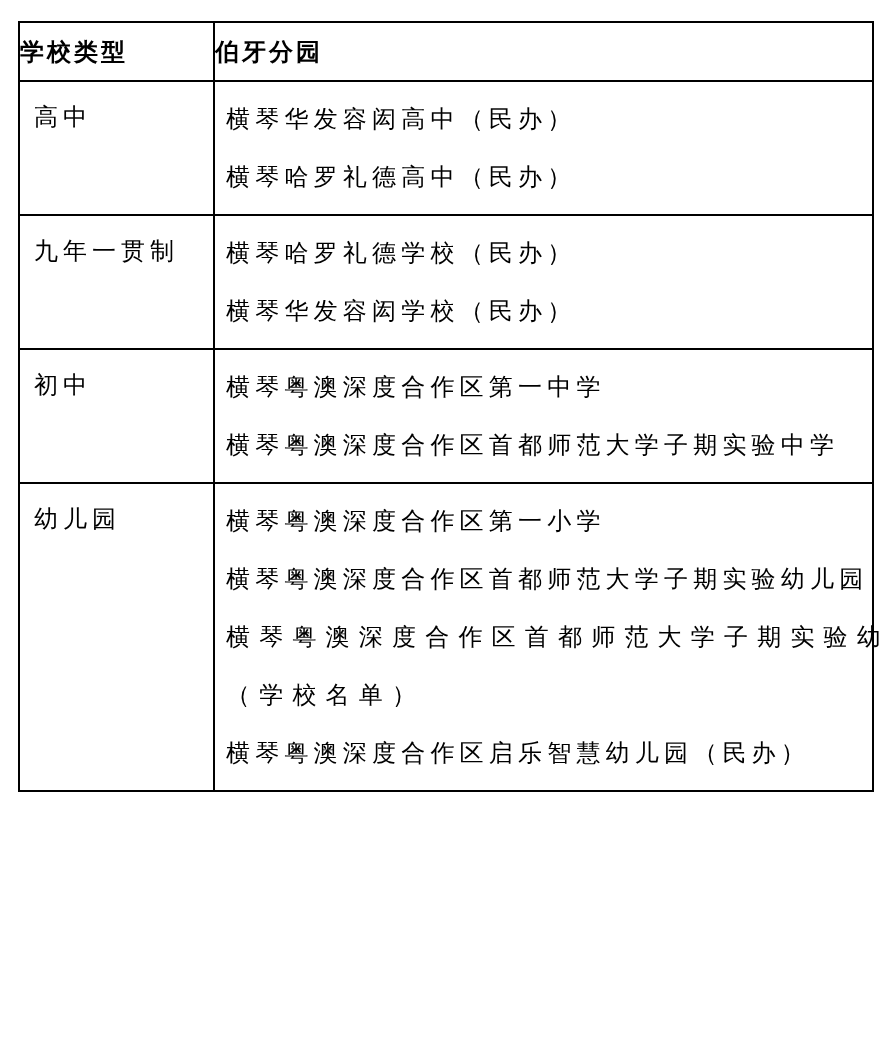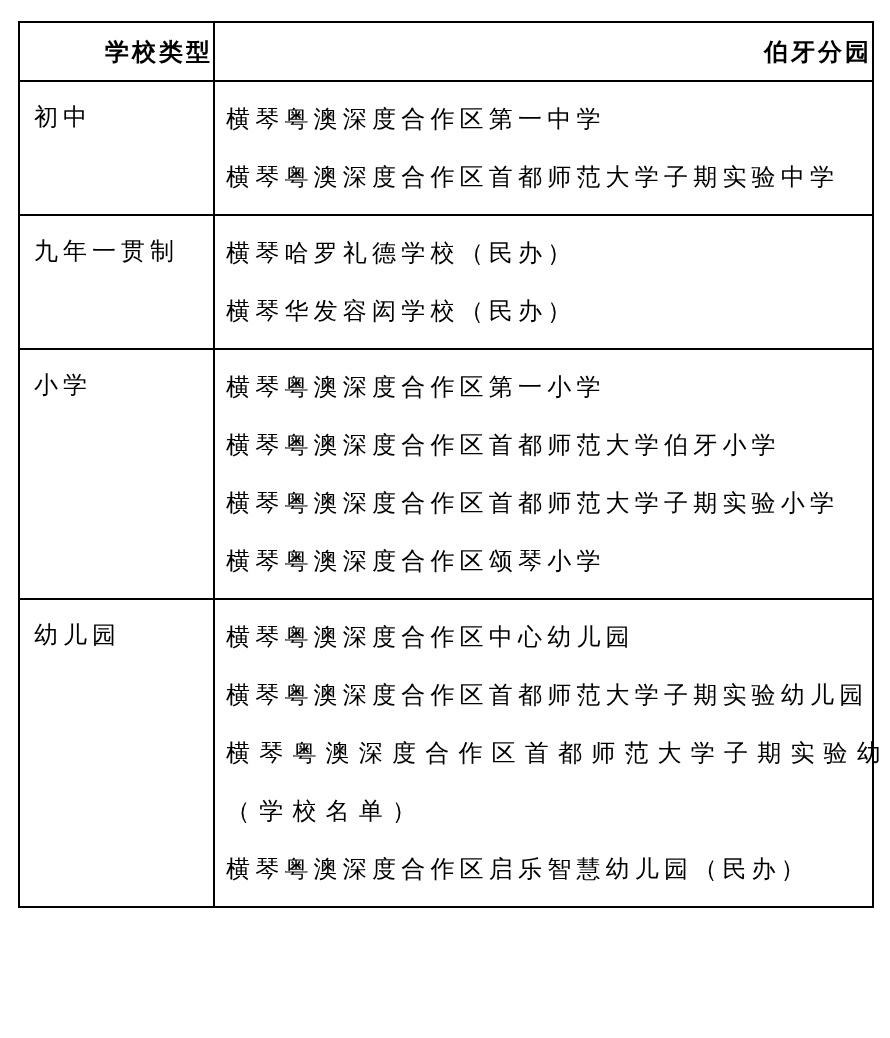--- a/index.html
+++ b/index.html
@@ -27,21 +27,21 @@
       padding: 0;
       vertical-align: top;
     }
     .col-type { width: 195px; }
     .col-list { width: 659px; }
     .doc-table th {
       height: 57px;
       font-weight: bold;
       font-size: 24px;
       letter-spacing: 3px;
-      text-align: right;
+      text-align: left;
       vertical-align: middle;
     }
     .cell-type {
       font-size: 24px;
       letter-spacing: 5px;
       padding: 19px 0 0 14px !important;
       white-space: nowrap;
     }
     .cell-list {
       padding: 8px 0 8px 11px !important;
@@ -67,46 +67,44 @@
     <col class="col-list">
   </colgroup>
   <thead>
     <tr>
       <th>学校类型</th>
       <th>伯牙分园</th>
     </tr>
   </thead>
   <tbody>
     <tr>
-      <td class="cell-type">初中</td>
+      <td class="cell-type">高中</td>
       <td class="cell-list">
-        <span class="school-line">横琴粤澳深度合作区第一中学</span>
-        <span class="school-line">横琴粤澳深度合作区首都师范大学子期实验中学</span>
+        <span class="school-line">横琴华发容闳高中（民办）</span>
+        <span class="school-line">横琴哈罗礼德高中（民办）</span>
       </td>
     </tr>
     <tr>
       <td class="cell-type">九年一贯制</td>
       <td class="cell-list">
         <span class="school-line">横琴哈罗礼德学校（民办）</span>
         <span class="school-line">横琴华发容闳学校（民办）</span>
       </td>
     </tr>
     <tr>
-      <td class="cell-type">小学</td>
+      <td class="cell-type">初中</td>
       <td class="cell-list">
-        <span class="school-line">横琴粤澳深度合作区第一小学</span>
-        <span class="school-line">横琴粤澳深度合作区首都师范大学伯牙小学</span>
-        <span class="school-line">横琴粤澳深度合作区首都师范大学子期实验小学</span>
-        <span class="school-line">横琴粤澳深度合作区颂琴小学</span>
+        <span class="school-line">横琴粤澳深度合作区第一中学</span>
+        <span class="school-line">横琴粤澳深度合作区首都师范大学子期实验中学</span>
       </td>
     </tr>
     <tr>
       <td class="cell-type">幼儿园</td>
       <td class="cell-list">
-        <span class="school-line">横琴粤澳深度合作区中心幼儿园</span>
+        <span class="school-line">横琴粤澳深度合作区第一小学</span>
         <span class="school-line">横琴粤澳深度合作区首都师范大学子期实验幼儿园</span>
         <span class="school-line wide">横琴粤澳深度合作区首都师范大学子期实验幼儿园</span>
         <span class="school-line wide">（学校名单）</span>
         <span class="school-line">横琴粤澳深度合作区启乐智慧幼儿园（民办）</span>
       </td>
     </tr>
 
   </tbody>
 </table>
 

